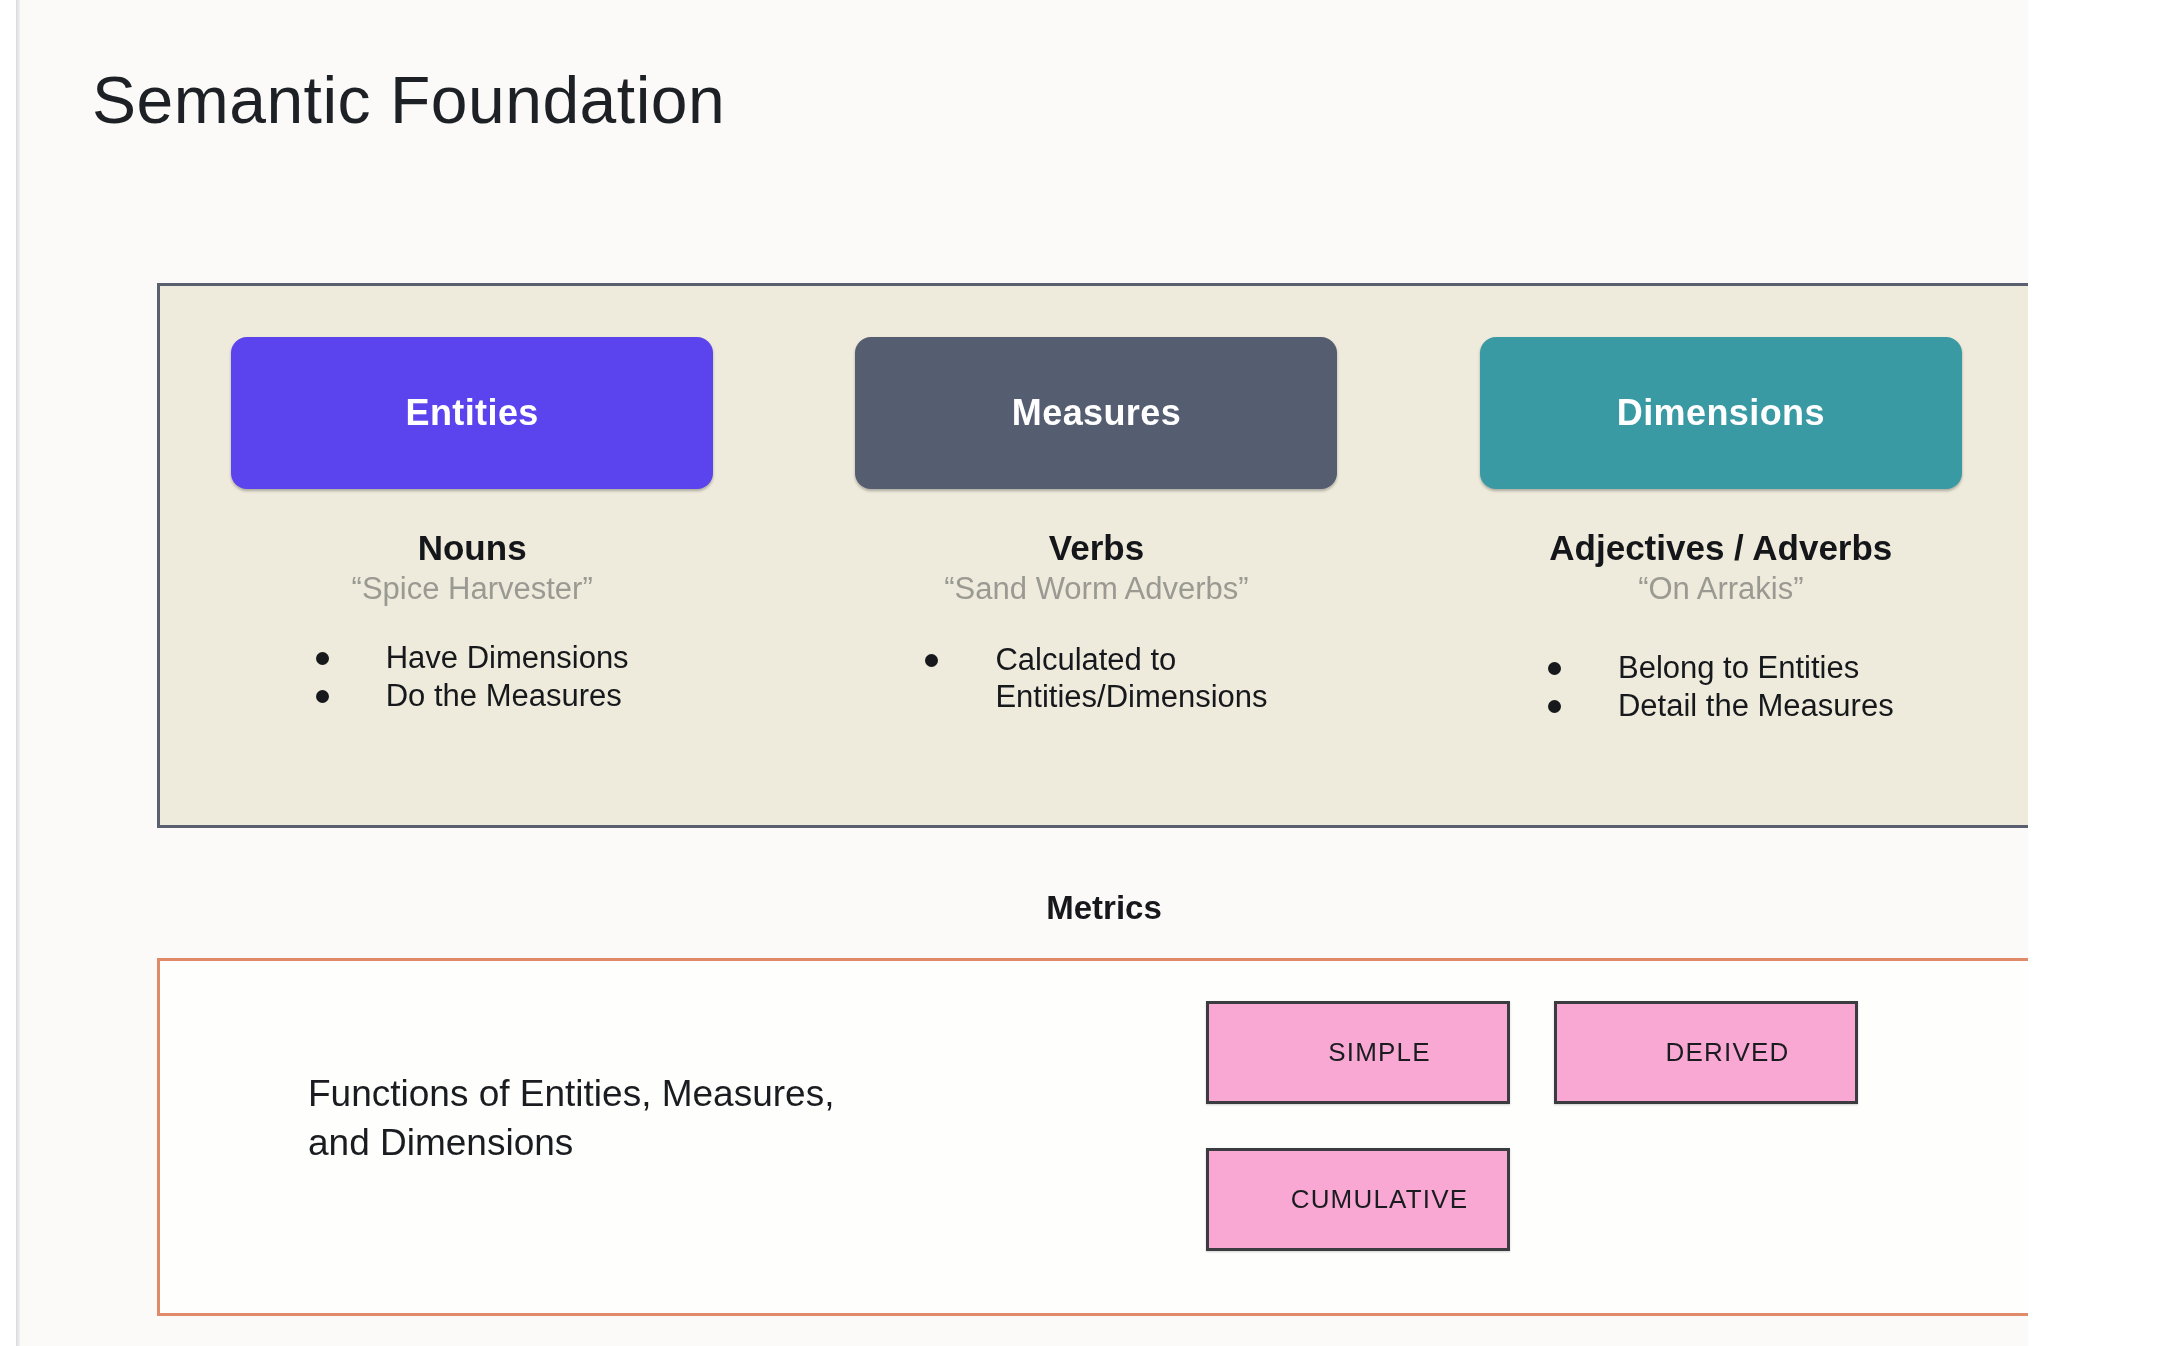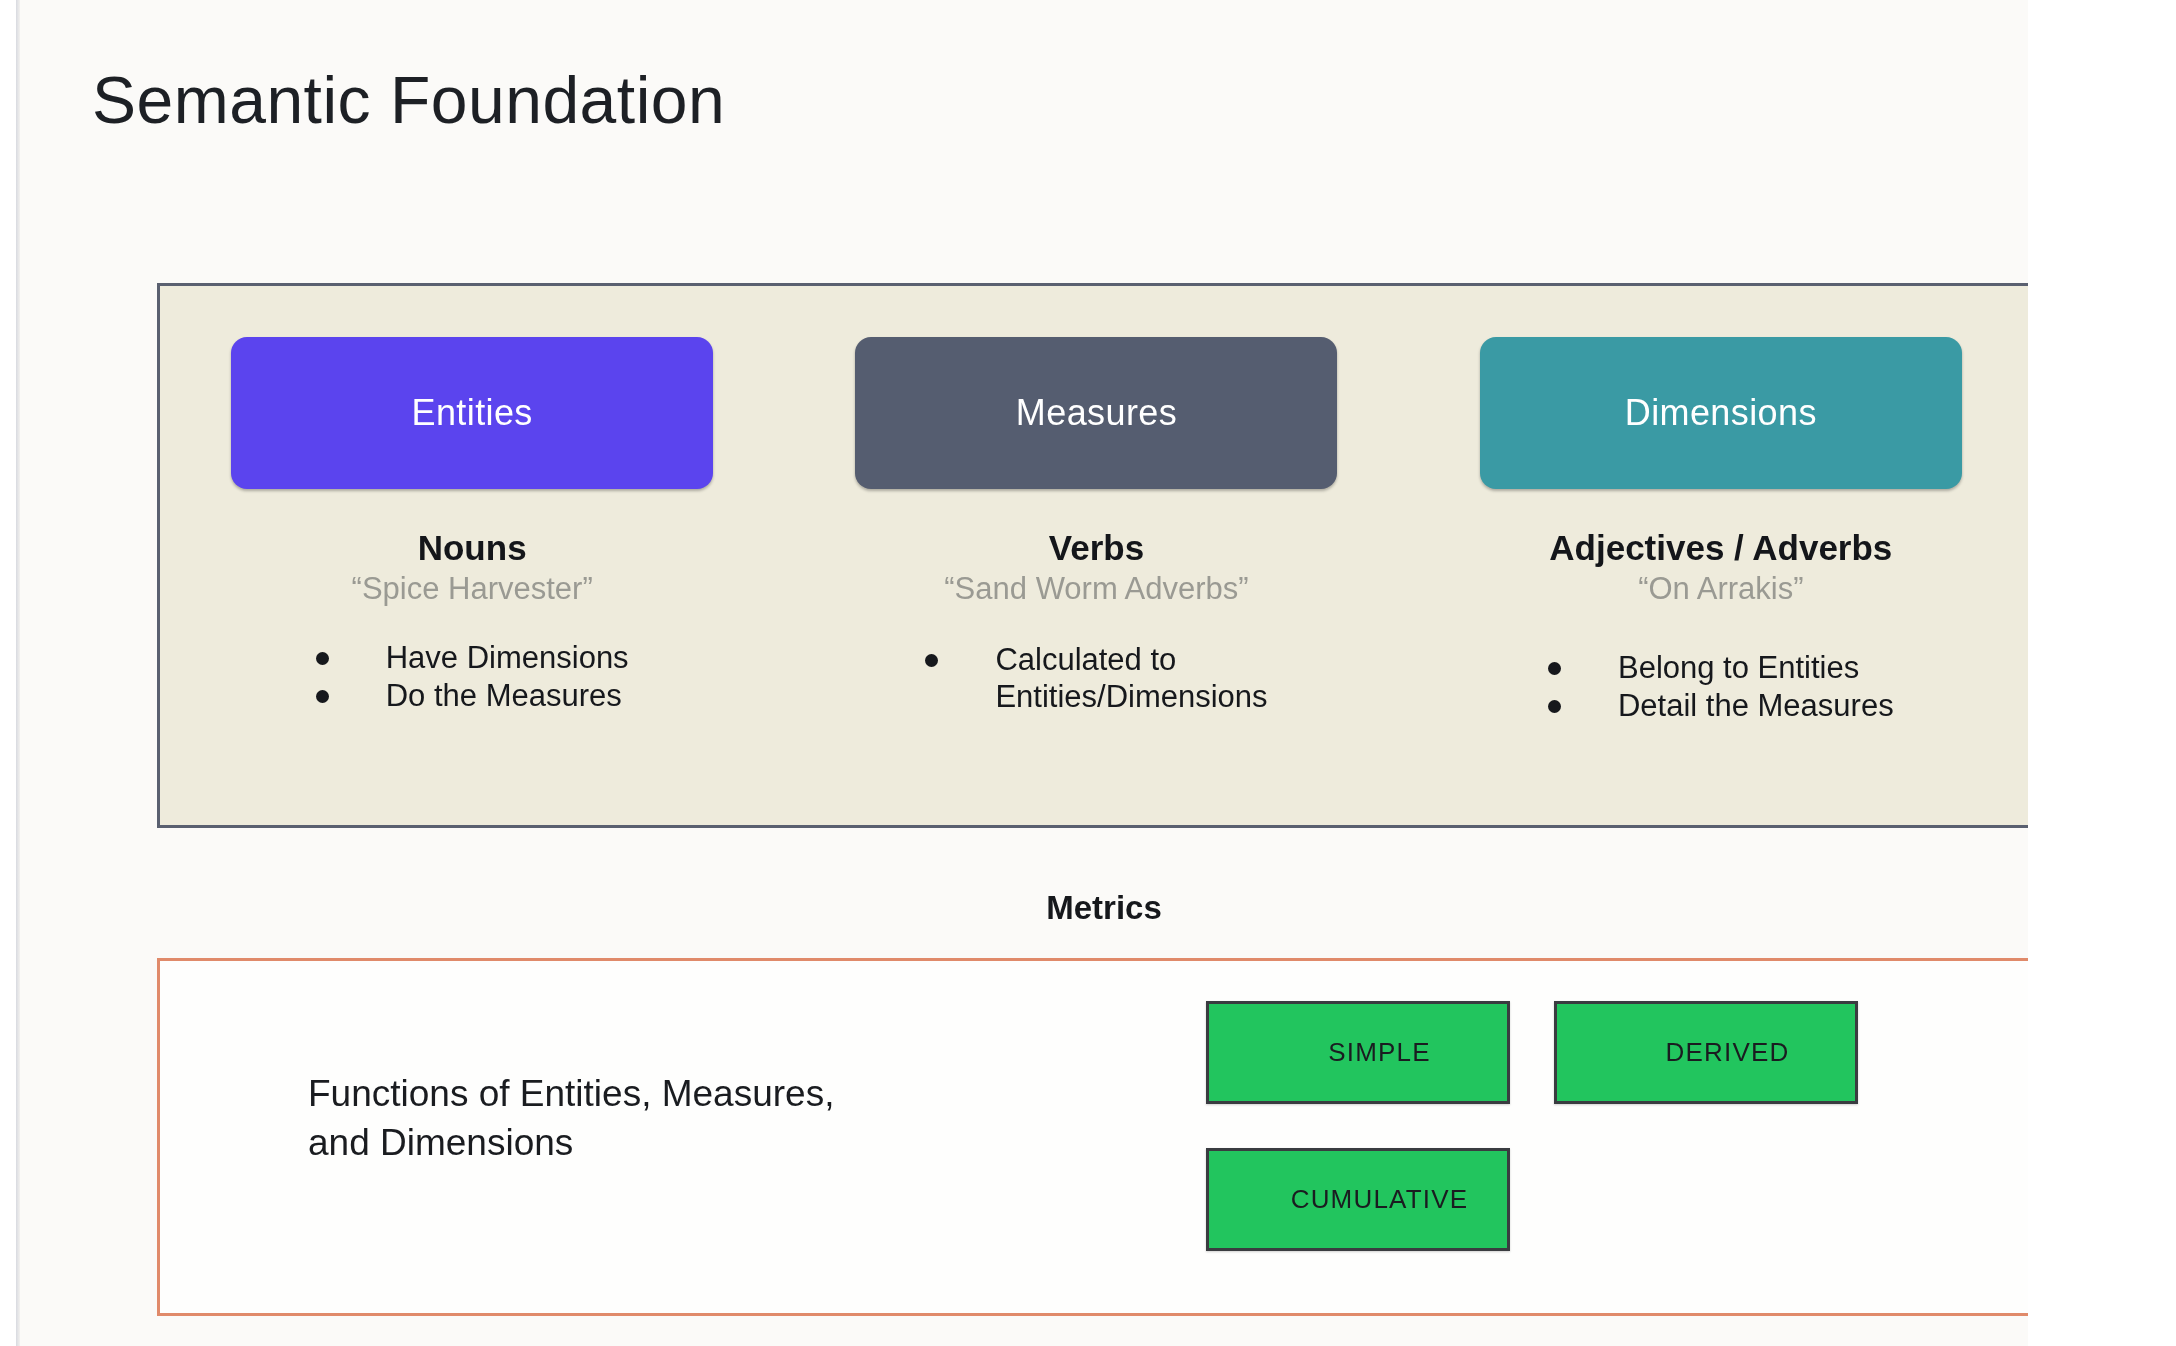--- a/index.html
+++ b/index.html
@@ -83,21 +83,21 @@
   .model-chip {
     margin-top: 51px;
     width: 482px;
     height: 152px;
     border-radius: 16px;
     display: flex;
     align-items: center;
     justify-content: center;
     color: #ffffff;
     font-size: 36px;
-    font-weight: 400;
+    font-weight: 700;
     letter-spacing: 0.4px;
     box-shadow: 0 2px 3px rgba(0,0,0,0.28);
   }
   .chip-entities   { background: #5B44EE; }
   .chip-measures   { background: #555D70; }
   .chip-dimensions { background: #3A9AA4; }
 
   .part-of-speech {
     margin-top: 41px;
     font-size: 35px;
@@ -169,21 +169,21 @@
     left: 1046px;
     top: 40px;
     display: grid;
     grid-template-columns: 304px 304px;
     grid-template-rows: 103px 103px;
     column-gap: 44px;
     row-gap: 44px;
   }
   .metric-box {
     border: 3px solid #3a3c40;
-    background: #22c55e;
+    background: #f9a8d4;
     display: flex;
     align-items: center;
     justify-content: center;
     font-size: 26px;
     letter-spacing: 1.2px;
     color: #1a1c20;
     box-sizing: border-box;
     box-shadow: 0 1px 2px rgba(0,0,0,0.18);
     padding-left: 43px;
   }

